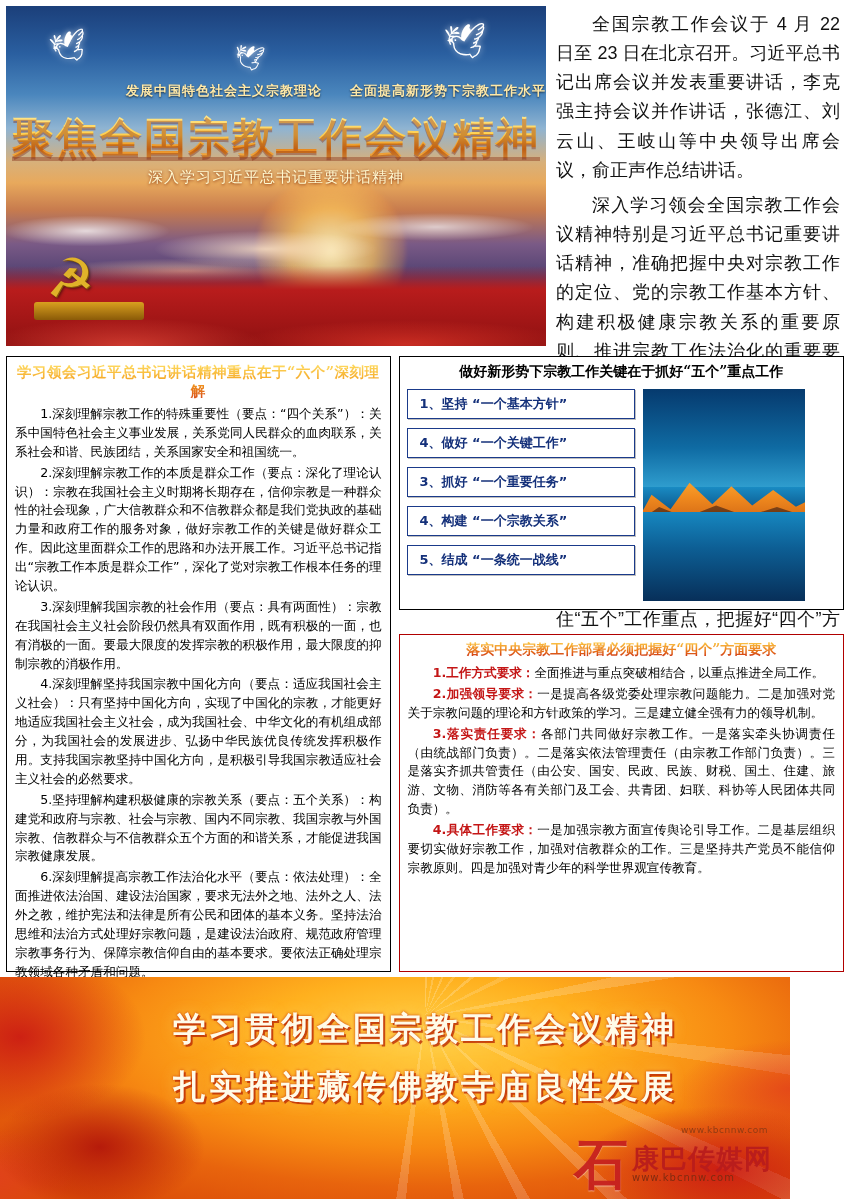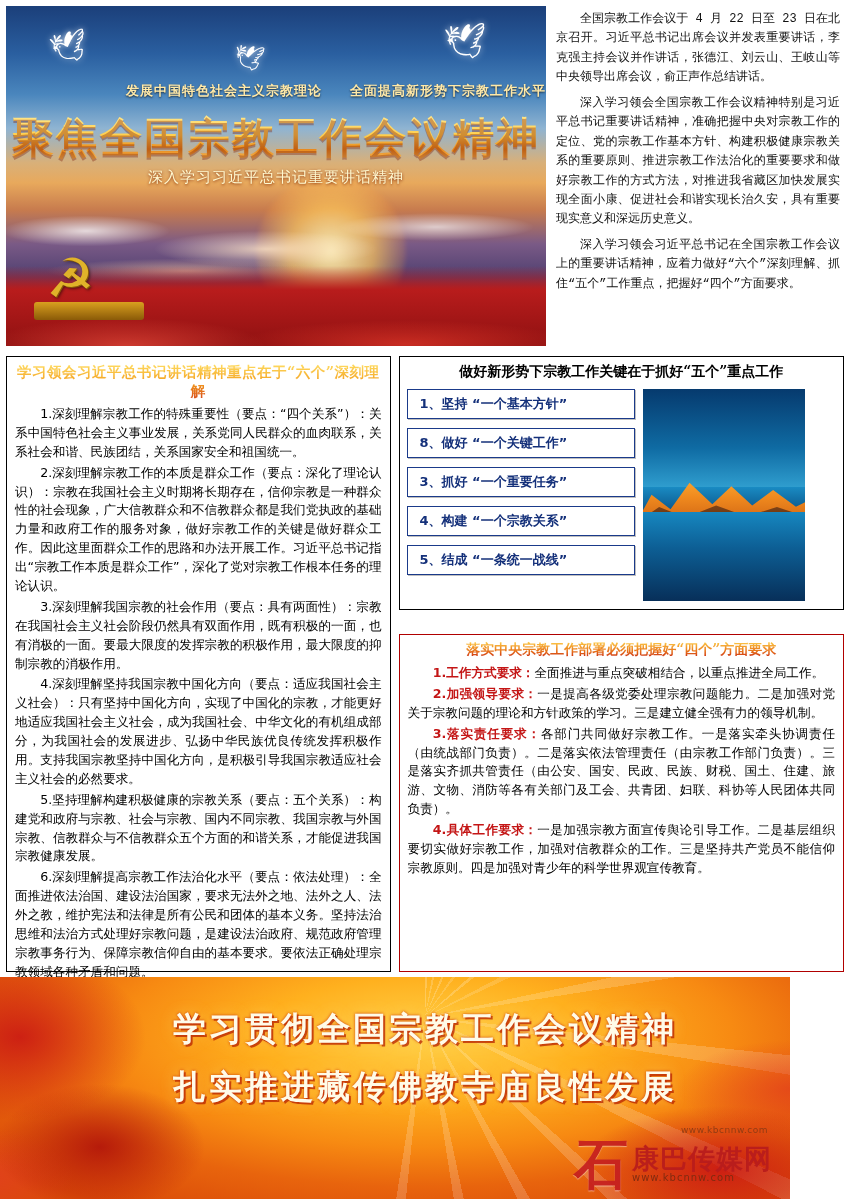--- a/index.html
+++ b/index.html
@@ -77,20 +77,21 @@
   .banner-title {
     position: absolute; left: 0; top: 104px; width: 540px;
     text-align: center;
     font-size: 42px; font-weight: bold; letter-spacing: 2px;
     font-family: "DejaVu Serif", "Liberation Serif", serif;
     background: linear-gradient(to bottom, #ffec9a 0%, #ffcf4e 45%, #e8881c 70%, #ffdf7a 100%);
     -webkit-background-clip: text;
     background-clip: text;
     color: transparent;
     text-shadow: 0 2px 0 rgba(120,20,0,.35);
+    text-decoration: underline;
   }
   .banner-sub-bottom {
     position: absolute; left: 0; top: 162px; width: 540px;
     text-align: center; color: #fff9d0; font-size: 15px; font-weight: normal;
     letter-spacing: 1px;
     text-shadow: 0 1px 3px rgba(120,30,0,.9);
   }
   .emblem {
     position: absolute; left: 28px; bottom: 26px;
     width: 110px; height: 80px;
@@ -106,25 +107,25 @@
     font-weight: bold;
     text-shadow: 1px 1px 0 #8a5a08, 2px 2px 3px rgba(0,0,0,.5);
     font-family: "DejaVu Sans", sans-serif;
   }
 
   
   .intro {
     width: 292px;
     height: 340px;
     padding: 4px 4px 0 4px;
-    font-size: 12px;
+    font-size: 18px;
     line-height: 1.62;
     color: #111;
     text-align: justify;
-    font-family: Liberation Mono, monospace;
+    font-family: Liberation Sans, sans-serif;
   }
   .intro p { margin: 0 0 6px 0; text-indent: 2em; }
 
   
   .mid-wrap {
     display: flex;
     gap: 8px;
     padding: 4px 6px 0 6px;
     height: 620px;
   }
@@ -344,21 +345,21 @@
     <p>6.深刻理解提高宗教工作法治化水平（要点：依法处理）：全面推进依法治国、建设法治国家，要求无法外之地、法外之人、法外之教，维护宪法和法律是所有公民和团体的基本义务。坚持法治思维和法治方式处理好宗教问题，是建设法治政府、规范政府管理宗教事务行为、保障宗教信仰自由的基本要求。要依法正确处理宗教领域各种矛盾和问题。</p>
   </div>
 
   <div class="col-right">
 
     <div class="box-a">
       <h3>做好新形势下宗教工作关键在于抓好“五个”重点工作</h3>
       <div class="box-a-body">
         <div class="keylist">
           <div class="keyitem">1、坚持 “一个基本方针”</div>
-          <div class="keyitem">8、做好 “一个关键工作”</div>
+          <div class="keyitem">4、做好 “一个关键工作”</div>
           <div class="keyitem">3、抓好 “一个重要任务”</div>
           <div class="keyitem">4、构建 “一个宗教关系”</div>
           <div class="keyitem">5、结成 “一条统一战线”</div>
         </div>
         <div class="photo">
           <div class="sky"></div>
           <div class="mtn"></div>
           <div class="mtn2"></div>
           <div class="water"></div>
         </div>

